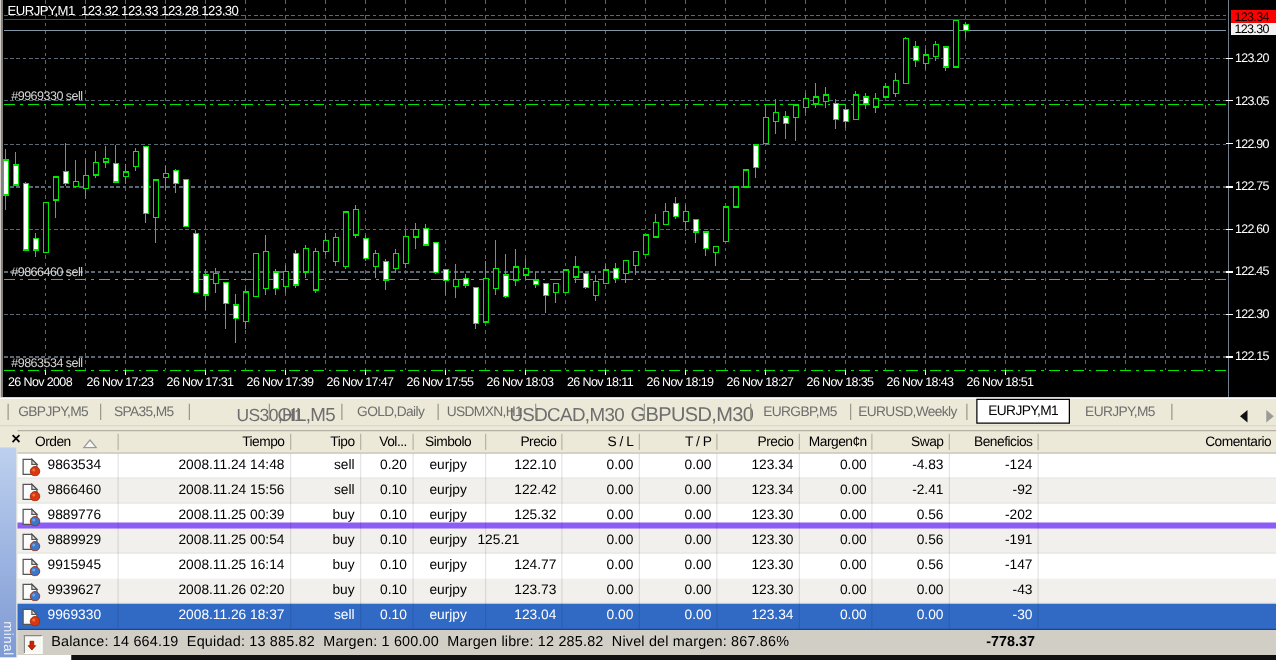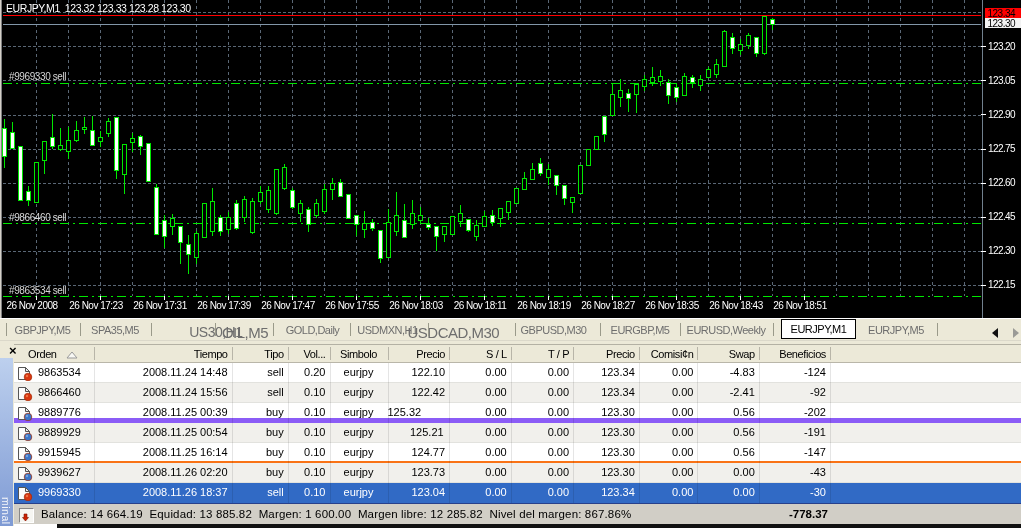--- a/index.html
+++ b/index.html
@@ -303,21 +303,21 @@
 </g>
 </svg>
 <div style="position:absolute;left:0px;top:318px;width:1021px;height:26px;background:#ECE9D8;border-top:1px solid #fff">
 <div style="position:absolute;left:-17.5px;top:5px;width:120px;text-align:center;font-size:11px;letter-spacing:-0.5px;color:#6E6E6E">GBPJPY,M5</div>
 <div style="position:absolute;left:55.0px;top:5px;width:120px;text-align:center;font-size:11px;letter-spacing:-0.5px;color:#6E6E6E">SPA35,M5</div>
 <div style="position:absolute;left:122.5px;top:5px;width:120px;text-align:right;font-size:14px;letter-spacing:-0.5px;color:#6E6E6E">US30,H1</div>
 <div style="position:absolute;left:185.0px;top:5px;width:120px;text-align:center;font-size:15px;letter-spacing:-0.5px;color:#6E6E6E">OIL,M5</div>
 <div style="position:absolute;left:252.5px;top:5px;width:120px;text-align:center;font-size:11px;letter-spacing:-0.5px;color:#6E6E6E">GOLD,Daily</div>
 <div style="position:absolute;left:327.5px;top:5px;width:120px;text-align:center;font-size:11px;letter-spacing:-0.5px;color:#6E6E6E">USDMXN,H1</div>
 <div style="position:absolute;left:407.5px;top:5px;width:120px;text-align:left;font-size:15px;letter-spacing:-0.5px;color:#6E6E6E">USDCAD,M30</div>
-<div style="position:absolute;left:497.5px;top:5px;width:112px;text-align:center;font-size:11px;letter-spacing:-0.5px;color:#6E6E6E">GBPUSD,M30</div>
+<div style="position:absolute;left:497.5px;top:5px;width:112px;text-align:center;font-size:16px;letter-spacing:-0.5px;color:#6E6E6E">GBPUSD,M30</div>
 <div style="position:absolute;left:580.0px;top:5px;width:120px;text-align:center;font-size:11px;letter-spacing:-0.5px;color:#6E6E6E">EURGBP,M5</div>
 <div style="position:absolute;left:666.0px;top:5px;width:120px;text-align:center;font-size:11px;letter-spacing:-0.5px;color:#6E6E6E">EURUSD,Weekly</div>
 <div style="position:absolute;left:836.0px;top:5px;width:120px;text-align:center;font-size:11px;letter-spacing:-0.5px;color:#6E6E6E">EURJPY,M5</div>
 <div style="position:absolute;left:6.0px;top:4px;width:1px;height:13px;background:#9a9a8a"></div>
 <div style="position:absolute;left:80.0px;top:4px;width:1px;height:13px;background:#9a9a8a"></div>
 <div style="position:absolute;left:150.5px;top:4px;width:1px;height:13px;background:#9a9a8a"></div>
 <div style="position:absolute;left:215.0px;top:4px;width:1px;height:13px;background:#9a9a8a"></div>
 <div style="position:absolute;left:272.5px;top:4px;width:1px;height:13px;background:#9a9a8a"></div>
 <div style="position:absolute;left:350.0px;top:4px;width:1px;height:13px;background:#9a9a8a"></div>
 <div style="position:absolute;left:427.5px;top:4px;width:1px;height:13px;background:#9a9a8a"></div>
@@ -337,23 +337,24 @@
 <div style="position:absolute;left:0px;top:0px;width:1021px;height:19px;background:#ECE9D8;border-top:1px solid #B4B1A4;border-bottom:1px solid #B9B6A9;box-sizing:border-box"></div>
 <div style="position:absolute;left:28.0px;top:3.5px;font-size:11px;letter-spacing:-0.4px">Orden</div>
 <div style="position:absolute;left:94.0px;top:3.5px;width:133.6px;text-align:right;letter-spacing:-0.4px">Tiempo</div>
 <div style="position:absolute;left:231.6px;top:3.5px;width:52.1px;text-align:right;letter-spacing:-0.4px">Tipo</div>
 <div style="position:absolute;left:287.7px;top:3.5px;width:37.8px;text-align:right;letter-spacing:-0.4px">Vol...</div>
 <div style="position:absolute;left:329.5px;top:3.5px;width:58.0px;text-align:center;letter-spacing:-0.4px">Simbolo</div>
 <div style="position:absolute;left:387.5px;top:3.5px;width:57.6px;text-align:right;letter-spacing:-0.4px">Precio</div>
 <div style="position:absolute;left:449.1px;top:3.5px;width:57.6px;text-align:right;letter-spacing:-0.4px">S / L</div>
 <div style="position:absolute;left:510.7px;top:3.5px;width:58.4px;text-align:right;letter-spacing:-0.4px">T / P</div>
 <div style="position:absolute;left:573.1px;top:3.5px;width:61.7px;text-align:right;letter-spacing:-0.4px">Precio</div>
-<div style="position:absolute;left:638.8px;top:3.5px;width:54.6px;text-align:right;letter-spacing:-0.4px">Comisi¢n</div>
+<div style="position:absolute;left:638.8px;top:3.5px;width:54.6px;text-align:right;letter-spacing:-0.4px">Margen¢n</div>
 <div style="position:absolute;left:697.4px;top:3.5px;width:57.4px;text-align:right;letter-spacing:-0.4px">Swap</div>
 <div style="position:absolute;left:758.8px;top:3.5px;width:67.2px;text-align:right;letter-spacing:-0.4px">Beneficios</div>
+<div style="position:absolute;left:830.0px;top:3.5px;width:187.0px;text-align:right;letter-spacing:-0.4px">Comentario</div>
 <div style="position:absolute;left:94.0px;top:3px;width:1px;height:13px;background:#B8B5A8"></div>
 <div style="position:absolute;left:231.6px;top:3px;width:1px;height:13px;background:#B8B5A8"></div>
 <div style="position:absolute;left:287.7px;top:3px;width:1px;height:13px;background:#B8B5A8"></div>
 <div style="position:absolute;left:329.5px;top:3px;width:1px;height:13px;background:#B8B5A8"></div>
 <div style="position:absolute;left:387.5px;top:3px;width:1px;height:13px;background:#B8B5A8"></div>
 <div style="position:absolute;left:449.1px;top:3px;width:1px;height:13px;background:#B8B5A8"></div>
 <div style="position:absolute;left:510.7px;top:3px;width:1px;height:13px;background:#B8B5A8"></div>
 <div style="position:absolute;left:573.1px;top:3px;width:1px;height:13px;background:#B8B5A8"></div>
 <div style="position:absolute;left:638.8px;top:3px;width:1px;height:13px;background:#B8B5A8"></div>
 <div style="position:absolute;left:697.4px;top:3px;width:1px;height:13px;background:#B8B5A8"></div>
@@ -407,49 +408,49 @@
           <path d="M1.5,1.5 L8.5,1.5 L12.5,5.5 L12.5,13.5 L1.5,13.5 Z" fill="#FCFCFC" stroke="#555" stroke-width="1"></path>
           <path d="M8.5,1.5 L8.5,5.5 L12.5,5.5 Z" fill="#E8E8E8" stroke="#555" stroke-width="1"></path>
           <circle cx="11" cy="11" r="3.8" fill="#3B76C8" stroke="#A32803" stroke-width="0.7"></circle>
           <circle cx="10" cy="10" r="1.2" fill="#7FA8DF" opacity="0.9"></circle>
         </svg>
 <div style="position:absolute;left:38px;top:3px">9889776</div>
 <div style="position:absolute;left:94.0px;top:3px;width:133.6px;text-align:right">2008.11.25 00:39</div>
 <div style="position:absolute;left:231.6px;top:3px;width:52.1px;text-align:right">buy</div>
 <div style="position:absolute;left:287.7px;top:3px;width:37.8px;text-align:right">0.10</div>
 <div style="position:absolute;left:329.5px;top:3px;width:58.0px;text-align:center">eurjpy</div>
-<div style="position:absolute;left:387.5px;top:3px;width:57.6px;text-align:left">125.32</div>
+<div style="position:absolute;left:387.5px;top:3px;width:57.6px;text-align:right">125.32</div>
 <div style="position:absolute;left:449.1px;top:3px;width:57.6px;text-align:right">0.00</div>
 <div style="position:absolute;left:510.7px;top:3px;width:58.4px;text-align:right">0.00</div>
 <div style="position:absolute;left:573.1px;top:3px;width:61.7px;text-align:right">123.30</div>
 <div style="position:absolute;left:638.8px;top:3px;width:54.6px;text-align:right">0.00</div>
 <div style="position:absolute;left:697.4px;top:3px;width:57.4px;text-align:right">0.56</div>
 <div style="position:absolute;left:758.8px;top:3px;width:67.2px;text-align:right">-202</div>
 </div>
 <div style="position:absolute;left:0px;top:79px;width:1021px;height:20px;background:#F1F0EC;border-bottom:1px solid #E2E2DE;box-sizing:border-box;color:#000">
 <svg width="16" height="15" style="position:absolute;left:17px;top:3px">
           <path d="M1.5,1.5 L8.5,1.5 L12.5,5.5 L12.5,13.5 L1.5,13.5 Z" fill="#FCFCFC" stroke="#555" stroke-width="1"></path>
           <path d="M8.5,1.5 L8.5,5.5 L12.5,5.5 Z" fill="#E8E8E8" stroke="#555" stroke-width="1"></path>
           <circle cx="11" cy="11" r="3.8" fill="#3B76C8" stroke="#A32803" stroke-width="0.7"></circle>
           <circle cx="10" cy="10" r="1.2" fill="#7FA8DF" opacity="0.9"></circle>
         </svg>
 <div style="position:absolute;left:38px;top:3px">9889929</div>
 <div style="position:absolute;left:94.0px;top:3px;width:133.6px;text-align:right">2008.11.25 00:54</div>
 <div style="position:absolute;left:231.6px;top:3px;width:52.1px;text-align:right">buy</div>
 <div style="position:absolute;left:287.7px;top:3px;width:37.8px;text-align:right">0.10</div>
 <div style="position:absolute;left:329.5px;top:3px;width:58.0px;text-align:center">eurjpy</div>
-<div style="position:absolute;left:410px;top:3px;width:57.6px;text-align:left">125.21</div>
+<div style="position:absolute;left:370px;top:3px;width:57.6px;text-align:center">125.21</div>
 <div style="position:absolute;left:449.1px;top:3px;width:57.6px;text-align:right">0.00</div>
 <div style="position:absolute;left:510.7px;top:3px;width:58.4px;text-align:right">0.00</div>
 <div style="position:absolute;left:573.1px;top:3px;width:61.7px;text-align:right">123.30</div>
 <div style="position:absolute;left:638.8px;top:3px;width:54.6px;text-align:right">0.00</div>
 <div style="position:absolute;left:697.4px;top:3px;width:57.4px;text-align:right">0.56</div>
 <div style="position:absolute;left:758.8px;top:3px;width:67.2px;text-align:right">-191</div>
 </div>
-<div style="position:absolute;left:0px;top:99px;width:1021px;height:24px;background:#fff;border-bottom:6px solid #f97316;box-sizing:border-box;color:#000">
+<div style="position:absolute;left:0px;top:99px;width:1021px;height:24px;background:#fff;border-bottom:2px solid #f97316;box-sizing:border-box;color:#000">
 <svg width="16" height="15" style="position:absolute;left:17px;top:3px">
           <path d="M1.5,1.5 L8.5,1.5 L12.5,5.5 L12.5,13.5 L1.5,13.5 Z" fill="#FCFCFC" stroke="#555" stroke-width="1"></path>
           <path d="M8.5,1.5 L8.5,5.5 L12.5,5.5 Z" fill="#E8E8E8" stroke="#555" stroke-width="1"></path>
           <circle cx="11" cy="11" r="3.8" fill="#3B76C8" stroke="#A32803" stroke-width="0.7"></circle>
           <circle cx="10" cy="10" r="1.2" fill="#7FA8DF" opacity="0.9"></circle>
         </svg>
 <div style="position:absolute;left:38px;top:3px">9915945</div>
 <div style="position:absolute;left:94.0px;top:3px;width:133.6px;text-align:right">2008.11.25 16:14</div>
 <div style="position:absolute;left:231.6px;top:3px;width:52.1px;text-align:right">buy</div>
 <div style="position:absolute;left:287.7px;top:3px;width:37.8px;text-align:right">0.10</div>

